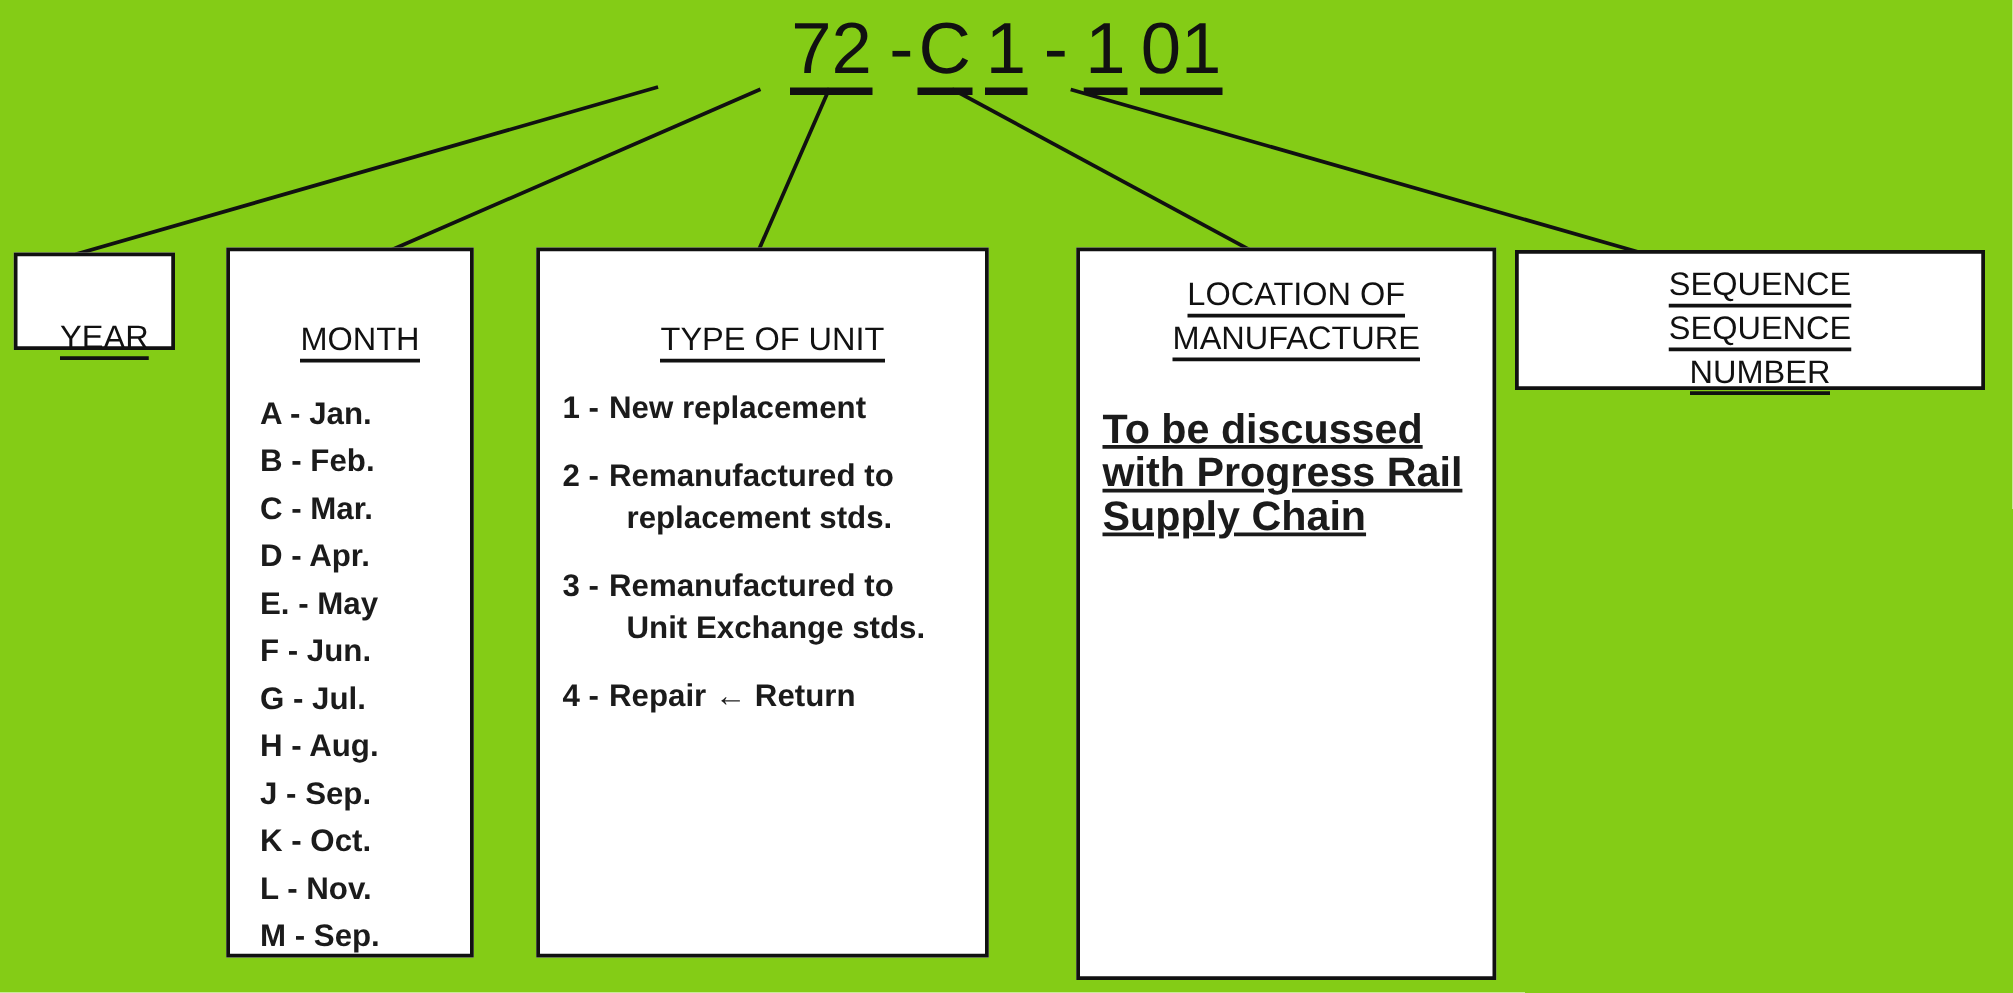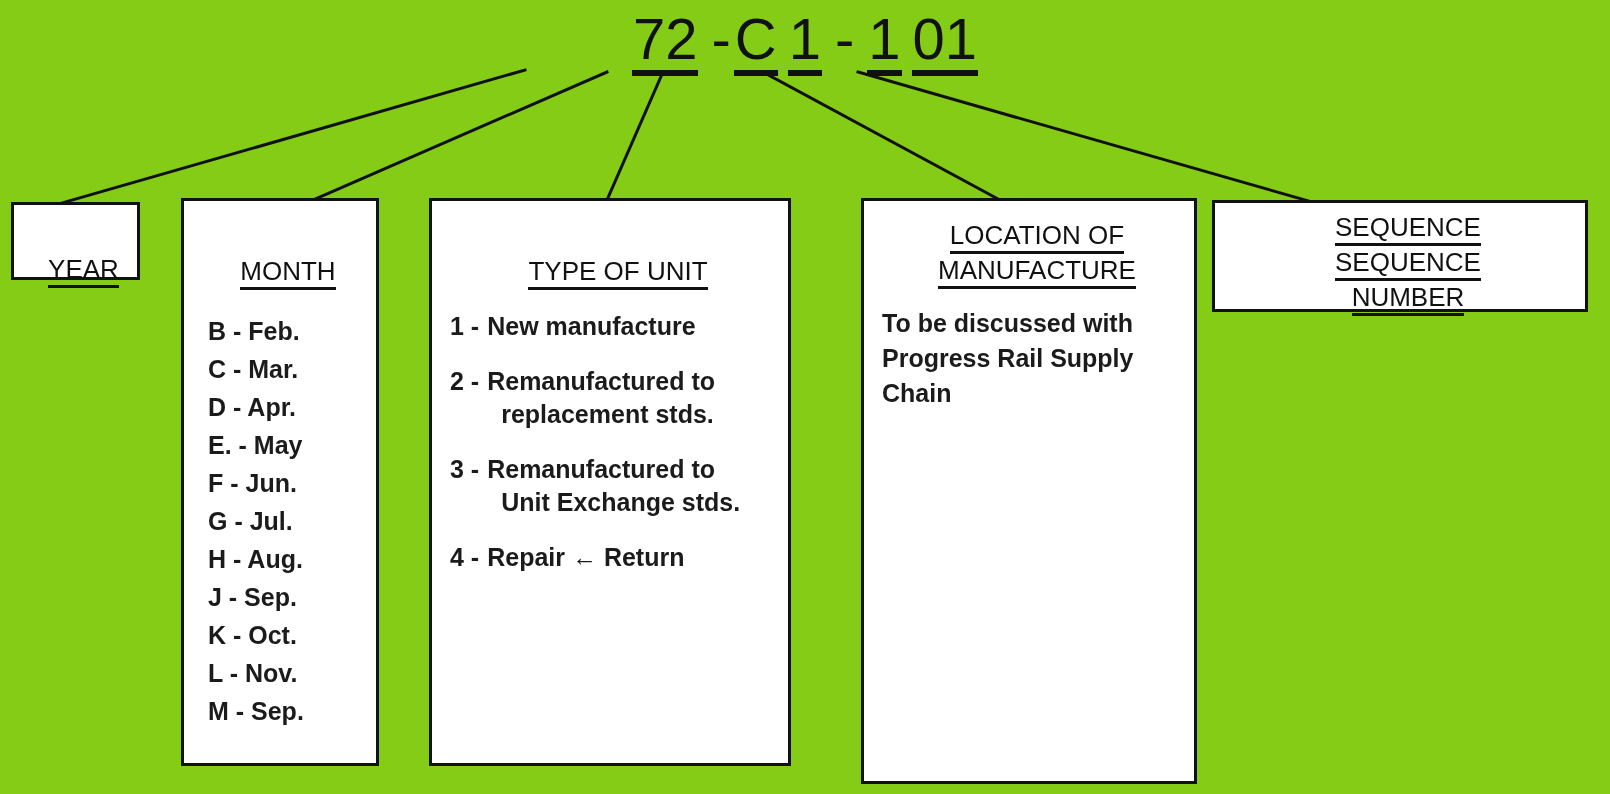--- a/index.html
+++ b/index.html
@@ -159,26 +159,27 @@
   .type-text {
     flex: 1 1 auto;
   }
   .type-text .cont {
     display: block;
     padding-left: 14px;
   }
 
   
   .loc-body {
-    margin: 17px 0 0 18px;
+    margin: 36px 0 0 18px;
     width: 290px;
-    font-size: 25px;
+    font-size: 33px;
     line-height: 35px;
     font-weight: 600;
     color: #1b1b1b;
+    text-decoration: underline;
   }
 </style>
 </head>
 <body>
 
 <div id="canvas">
 
   <svg id="leader-lines" viewBox="0 0 1610 794" width="1610" height="794" xmlns="http://www.w3.org/2000/svg">
     <g stroke="#111111" stroke-width="3" fill="none" stroke-linecap="square">
 
@@ -202,20 +203,21 @@
     <div class="box-title">
       <span class="tline">YEAR</span>
     </div>
   </div>
 
   <div class="box" id="box-month">
     <div class="box-title">
       <span class="tline">MONTH</span>
     </div>
     <div class="month-list">
+      <div class="month-item">A - Jan.</div>
       <div class="month-item">B - Feb.</div>
       <div class="month-item">C - Mar.</div>
       <div class="month-item">D - Apr.</div>
       <div class="month-item">E. - May</div>
       <div class="month-item">F - Jun.</div>
       <div class="month-item">G - Jul.</div>
       <div class="month-item">H - Aug.</div>
       <div class="month-item">J - Sep.</div>
       <div class="month-item">K - Oct.</div>
       <div class="month-item">L - Nov.</div>
@@ -224,21 +226,21 @@
   </div>
 
   <div class="box" id="box-type">
     <div class="box-title">
       <span class="tline">TYPE OF UNIT</span>
     </div>
     <div class="type-list">
       <div class="type-item">
         <span class="type-num">1 -</span>
         <span class="type-text">
-          <span>New manufacture</span>
+          <span>New replacement</span>
         </span>
       </div>
       <div class="type-item">
         <span class="type-num">2 -</span>
         <span class="type-text">
           <span>Remanufactured to</span>
           <span class="cont">replacement stds.</span>
         </span>
       </div>
       <div class="type-item">

